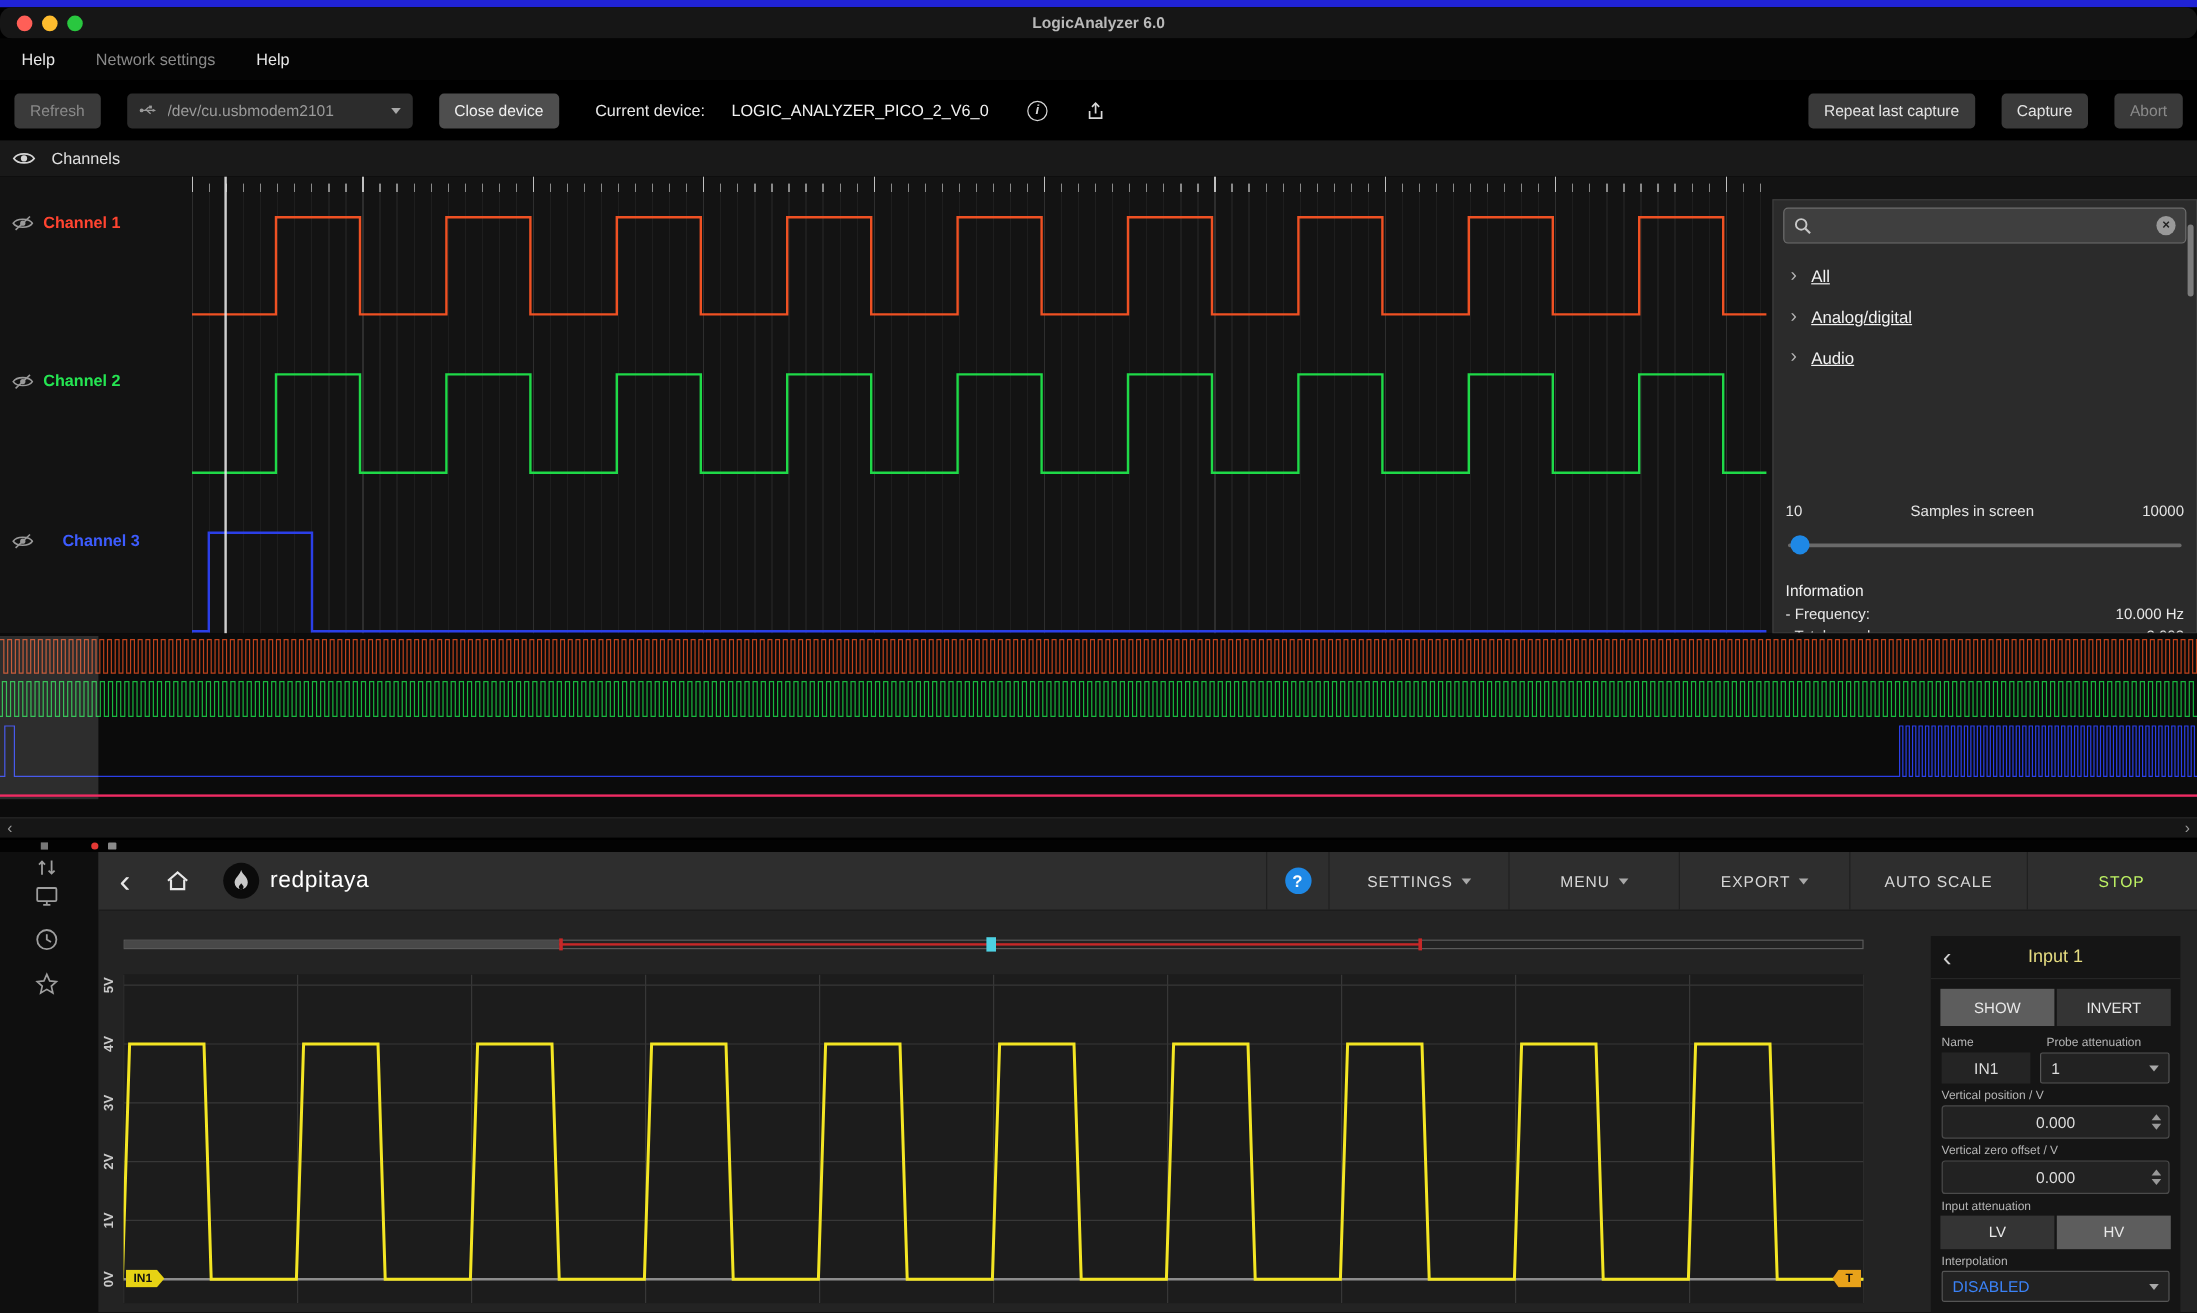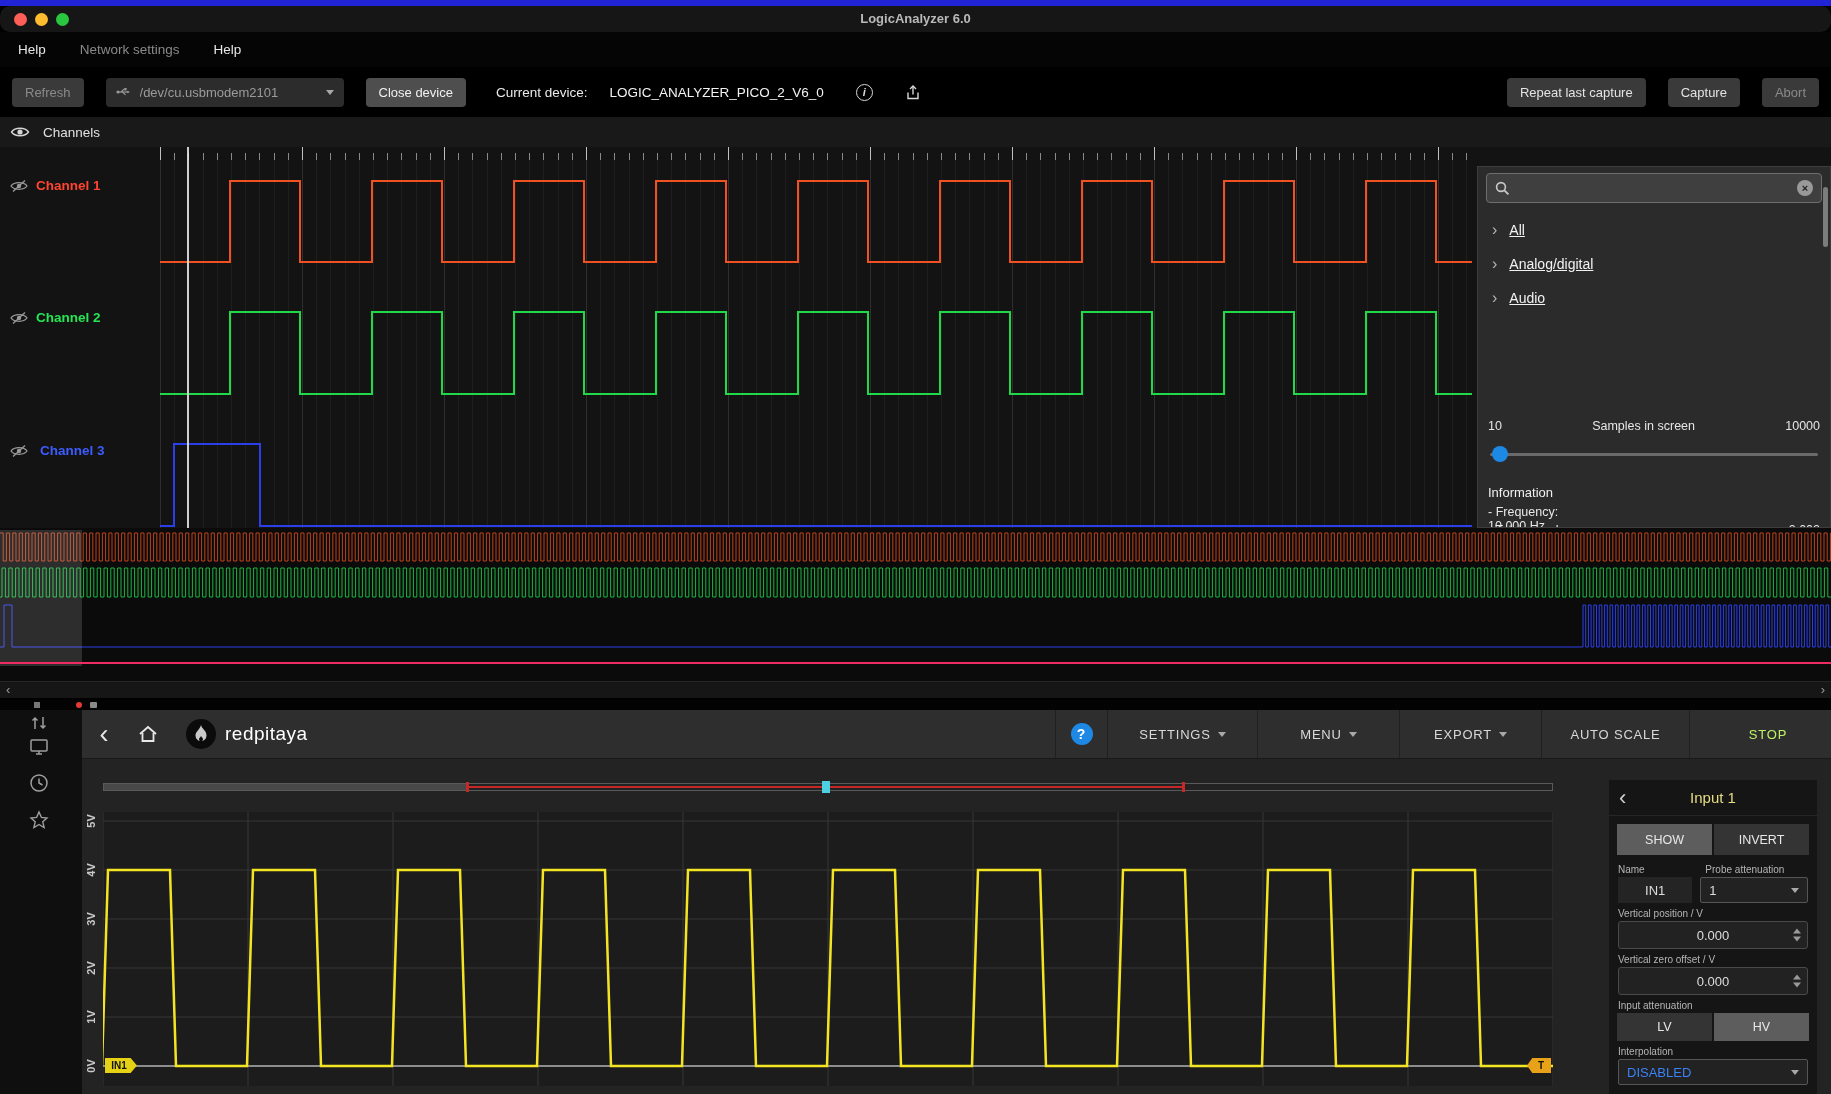--- a/index.html
+++ b/index.html
@@ -207,21 +207,21 @@
       </span>
       <span class="la-ch-label ch2" style="left:36px;top:163px;">Channel 2</span>
 
       <span class="eye-wrap" style="top:297px;">
         <svg width="18" height="14" viewBox="0 0 18 14">
             <path d="M1 7 C4 2.6 14 2.6 17 7 C14 11.4 4 11.4 1 7 Z" fill="none" stroke="#9a9a9a" stroke-width="1.3"></path>
             <circle cx="9" cy="7" r="2.2" fill="#9a9a9a"></circle>
             <line x1="3" y1="12.6" x2="15" y2="1.4" stroke="#9a9a9a" stroke-width="1.3"></line>
           </svg>
       </span>
-      <span class="la-ch-label ch3" style="left:40px;top:296px;">Channel 3</span>
+      <span class="la-ch-label ch3" style="left:52px;top:296px;">Channel 3</span>
 
       <div id="cursor-line"></div>
 
       <div id="side-panel">
         <div id="search-box">
           <span>
             <svg width="15" height="15" viewBox="0 0 15 15">
                 <circle cx="6" cy="6" r="4.4" fill="none" stroke="#c8c8c8" stroke-width="1.6"></circle>
                 <line x1="9.4" y1="9.4" x2="13.4" y2="13.4" stroke="#c8c8c8" stroke-width="1.8"></line>
               </svg>
@@ -245,21 +245,21 @@
         </div>
         <div id="panel-scroll-thumb"></div>
         <div id="samples-row">
           <span>10</span>
           <span>Samples in screen</span>
           <span>10000</span>
         </div>
         <div id="slider-track"></div>
         <div id="slider-knob"></div>
         <div id="info-title">Information</div>
-        <div class="info-row" style="top:338px;flex-direction:column;">
+        <div class="info-row" style="top:338px;">
           <span>- Frequency:</span>
           <span>10.000 Hz</span>
         </div>
         <div class="info-row" style="top:356px;">
           <span>- Total samples:</span>
           <span>2.002</span>
         </div>
       </div>
     </div>
 

